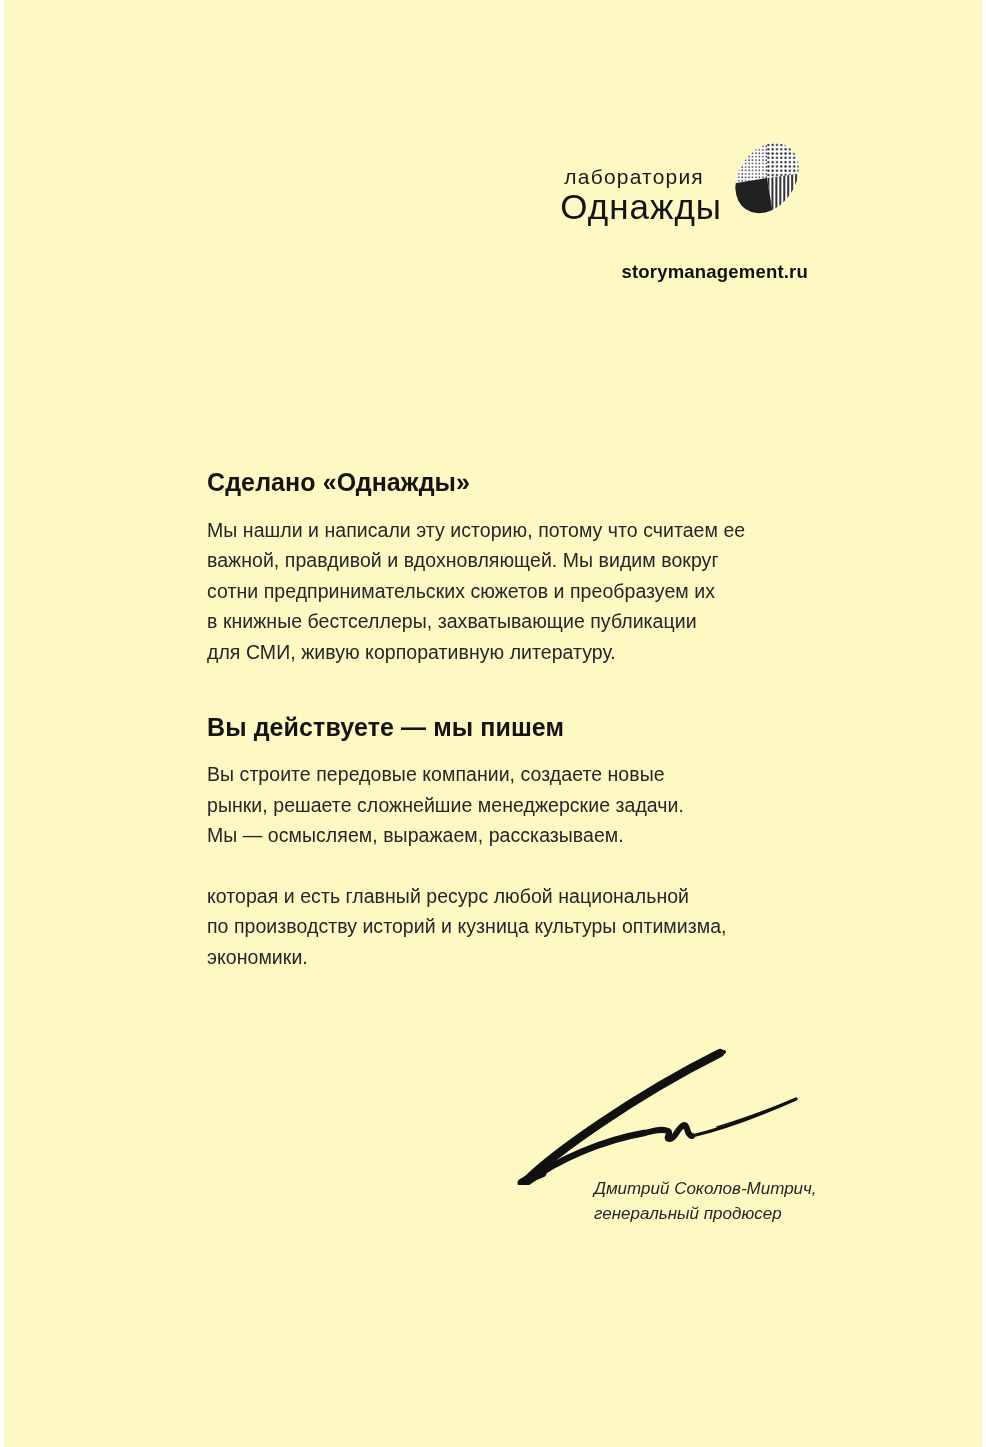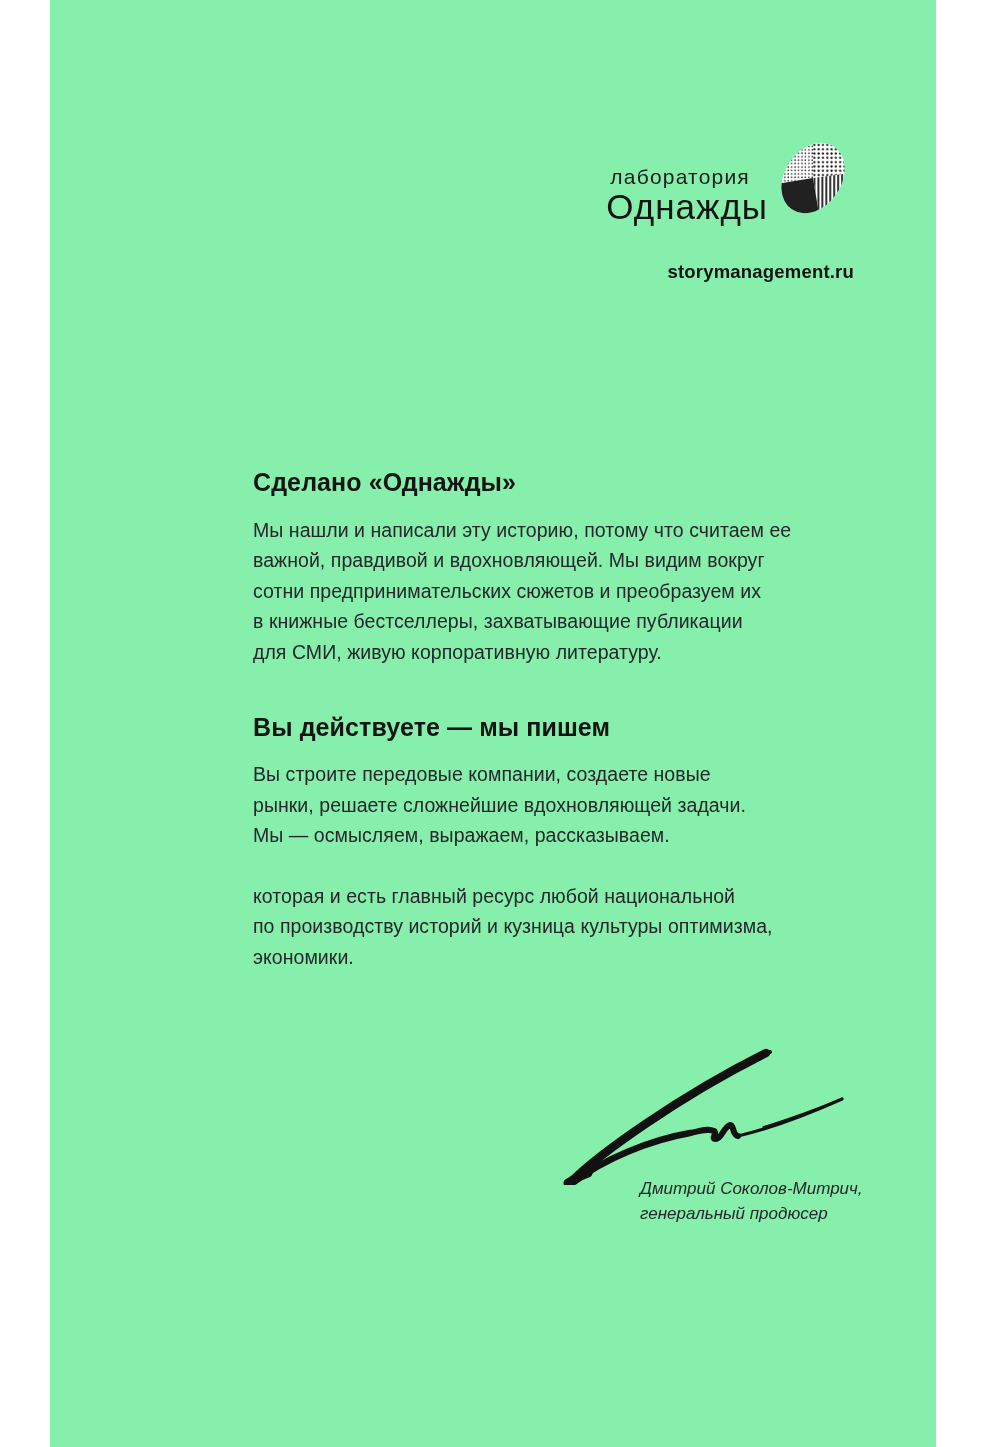--- a/index.html
+++ b/index.html
@@ -7,23 +7,23 @@
     margin: 0;
     padding: 0;
     background: #ffffff;
   }
   body {
     font-family: "Liberation Sans", sans-serif;
     color: #1a1a1a;
   }
   .page {
     position: relative;
-    width: 886px;
+    width: 978px;
     height: 1447px;
-    background: #86efac;
+    background: #fef9c3;
     overflow: hidden;
     margin: 0 auto;
   }
 
   
   .logo-block {
     position: absolute;
     top: 135px;
     left: 0;
     width: 806px;
@@ -193,21 +193,21 @@
       <span class="ln">важной, правдивой и вдохновляющей. Мы видим вокруг</span>
       <span class="ln">сотни предпринимательских сюжетов и преобразуем их</span>
       <span class="ln">в книжные бестселлеры, захватывающие публикации</span>
       <span class="ln">для СМИ, живую корпоративную литературу.</span>
     </p>
 
     <h2 class="section-heading second">Вы действуете — мы пишем</h2>
 
     <p class="body-par">
       <span class="ln">Вы строите передовые компании, создаете новые</span>
-      <span class="ln">рынки, решаете сложнейшие вдохновляющей задачи.</span>
+      <span class="ln">рынки, решаете сложнейшие менеджерские задачи.</span>
       <span class="ln">Мы — осмысляем, выражаем, рассказываем.</span>
     </p>
 
     <p class="body-par">
       <span class="ln">которая и есть главный ресурс любой национальной</span>
       <span class="ln">по производству историй и кузница культуры оптимизма,</span>
       <span class="ln">экономики.</span>
     </p>
   </div>
 

